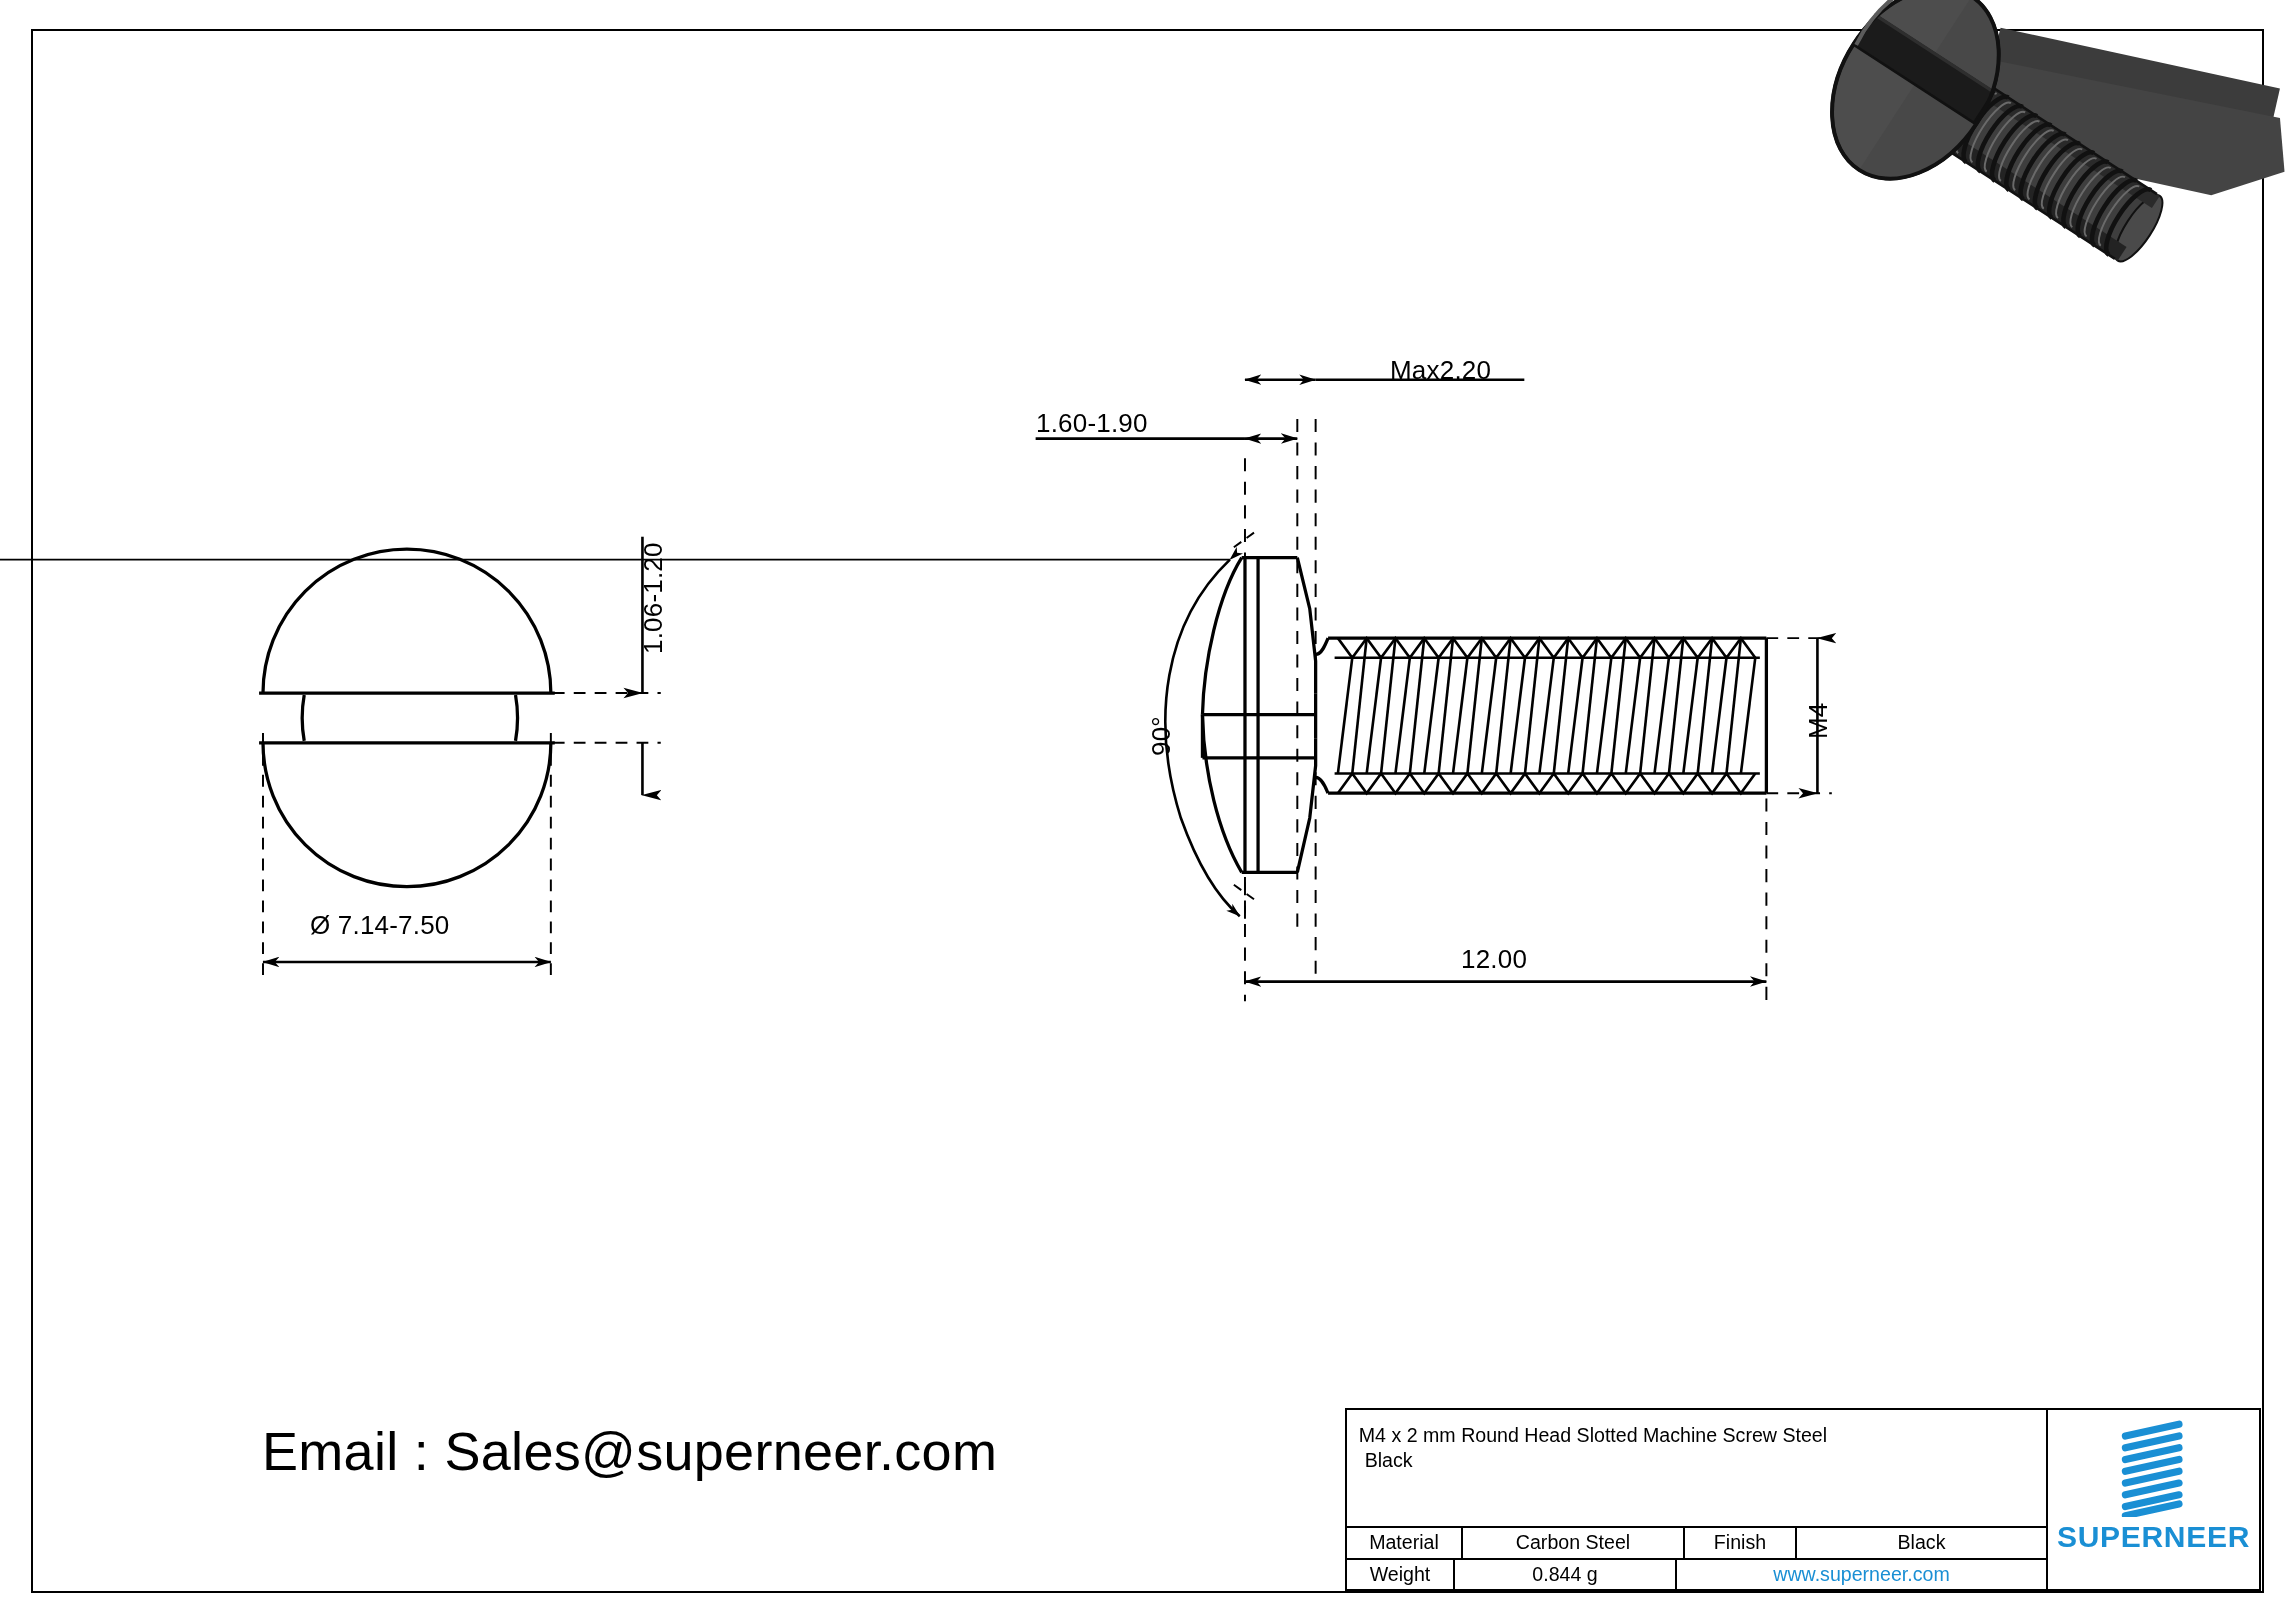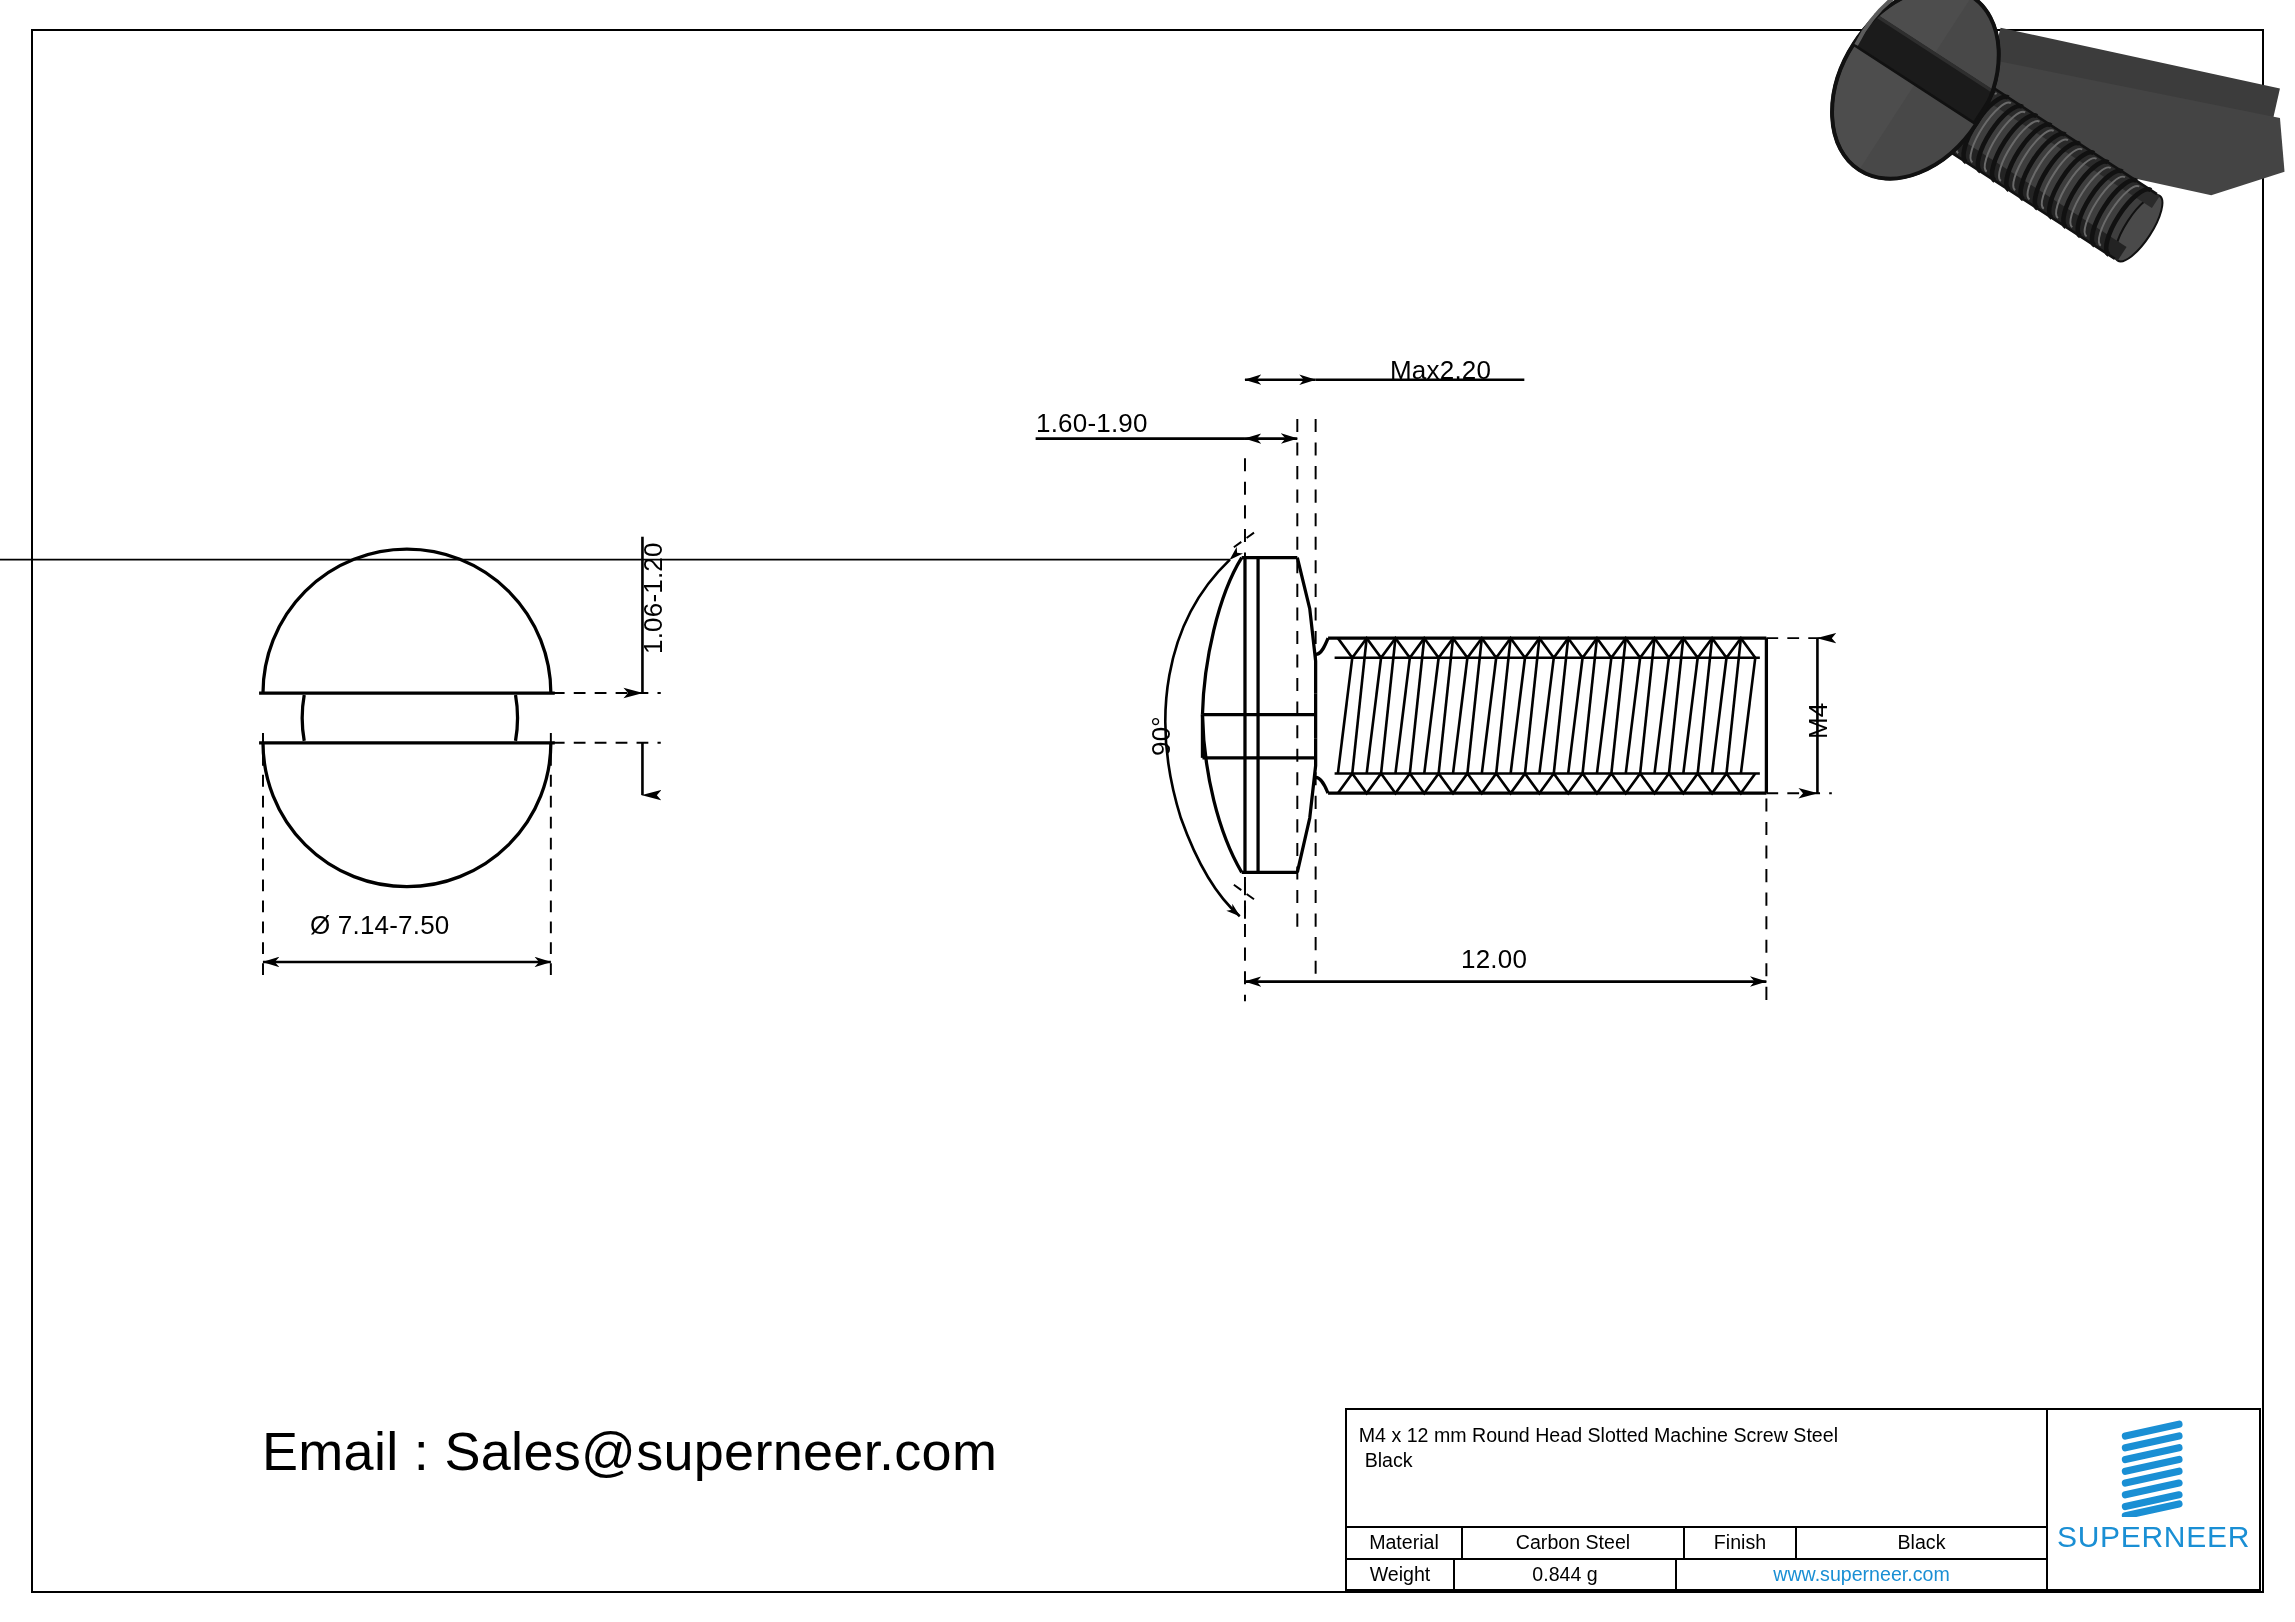--- a/index.html
+++ b/index.html
@@ -55,21 +55,21 @@
   .c-mat-val{width:222px;}
   .c-fin-lbl{width:112px;}
   .c-fin-val{flex:1;}
   .c-w-lbl{width:108px;}
   .c-w-val{width:222px;}
   .c-url{flex:1;}
   .link{color:#1a8fd4;}
 
   
   #logo-mark{width:100%;display:flex;justify-content:center;margin-top:2.6px;}
-  #logo-word{font-size:30px;font-weight:normal;color:#1a8fd4;letter-spacing:0.7px;margin-top:2.6px;}
+  #logo-word{font-size:30px;font-weight:bold;color:#1a8fd4;letter-spacing:0.7px;margin-top:2.6px;}
 </style>
 </head>
 <body>
 
 <div id="sheet">
 
   <div id="frame"></div>
 
   <svg class="svgroot" viewBox="0 0 3508 2480">
     <defs>
@@ -310,21 +310,21 @@
 
   <div class="lbl dim" style="left:1461px;top:944px;">12.00</div>
 
   <div id="email">Email : Sales@superneer.com</div>
 
   <div id="titleblock">
 
     <div id="tb-left">
 
       <div id="tb-head">
-        <div id="desc1">M4 x 12 mm Round Head Slotted Machine Screw Steel</div>
+        <div id="desc1">M4 x 2 mm Round Head Slotted Machine Screw Steel</div>
         <div id="desc2">Black</div>
       </div>
 
       <div class="tb-row first">
         <div class="tb-cell bdr c-mat-lbl">Material</div>
         <div class="tb-cell bdr c-mat-val">Carbon Steel</div>
         <div class="tb-cell bdr c-fin-lbl">Finish</div>
         <div class="tb-cell c-fin-val">Black</div>
       </div>
 

